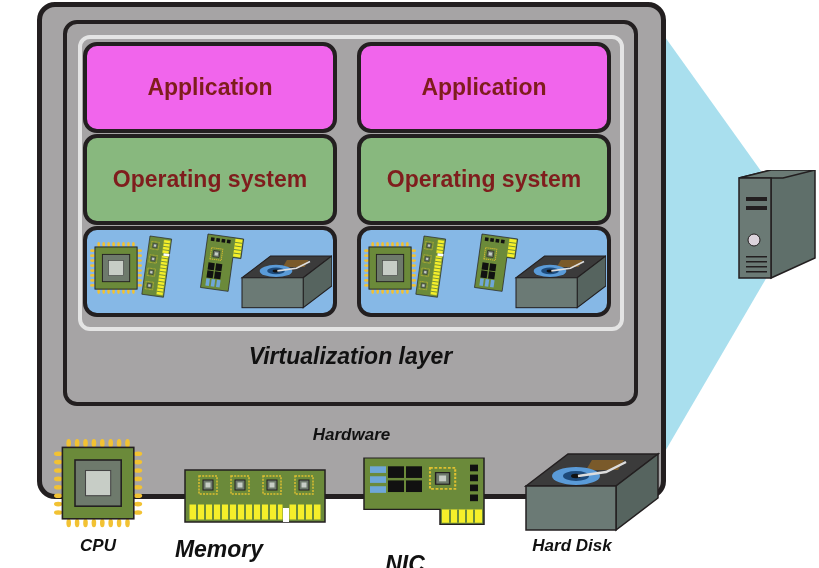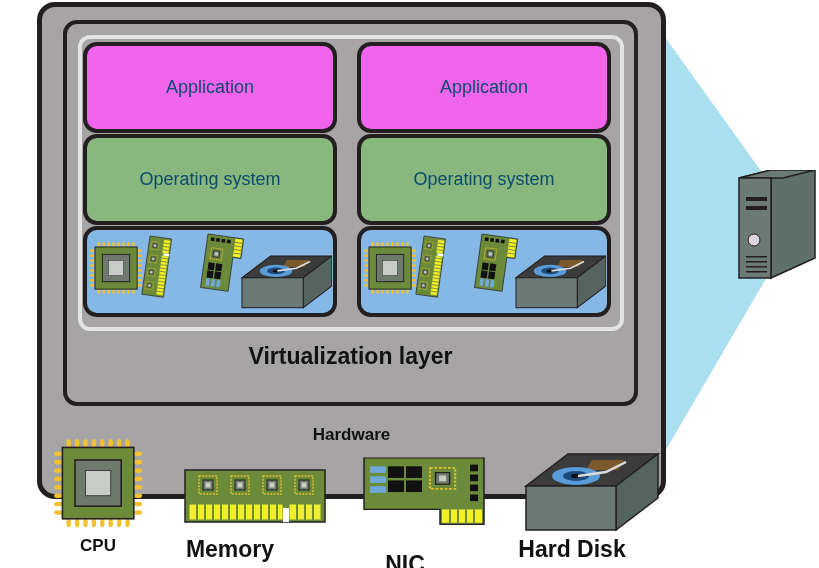--- a/index.html
+++ b/index.html
@@ -1,30 +1,30 @@
 <!DOCTYPE html>
 <html><head>
 <meta charset="utf-8">
 <style>
   html, body { margin: 0; padding: 0; background: #ffffff; }
   body { width: 819px; height: 568px; position: relative; overflow: hidden;
          font-family: "Liberation Sans", sans-serif; }
   .abs { position: absolute; }
   .lbl { position: absolute; font-weight: bold; color: #111; text-align: center;
-         font-family: "Liberation Sans", sans-serif; white-space: nowrap; }
+         font-family: "Liberation Sans", sans-serif; white-space: nowrap; font-style: italic; }
   #beam { position: absolute; left: 0; top: 0; }
   .host { position: absolute; left: 37px; top: 2px; width: 619px; height: 487px;
           background: #a6a4a5; border: 5px solid #231f20; border-radius: 18px; }
   .virt { position: absolute; left: 63px; top: 20px; width: 567px; height: 378px;
           background: #a6a4a5; border: 4px solid #231f20; border-radius: 14px; }
   .vmwrap { position: absolute; left: 78px; top: 35px; width: 538px; height: 288px;
             border: 4px solid #e4e4e4; border-radius: 12px; }
   .box { position: absolute; border: 4px solid #231f20; border-radius: 14px;
          box-sizing: border-box; display: flex; align-items: center; justify-content: center;
-         font-weight: normal; font-size: 18px; color: #0c4a6e; }
+         font-weight: bold; font-size: 23px; color: #7f1d1d; }
   .app { background: #f165ec; }
   .os  { background: #88b87e; }
   .hw  { background: #86b8e6; }
 </style>
 </head>
 <body>
 
 <svg id="beam" width="819" height="568">
   <polygon points="660,30 771,185 771,270 660,460" fill="#a9dfee"></polygon>
 </svg>
@@ -222,15 +222,15 @@
       <use href="#nic"></use>
     </g>
 </svg>
 <svg class="abs" style="left:524px;top:452px" width="136" height="80">
   <g transform="translate(2,2) scale(1.0)">
       <use href="#hdd"></use>
     </g>
 </svg>
 
 <div class="lbl" style="left:52px;width:92px;top:536px;font-size:17px">CPU</div>
-<div class="lbl" style="left:170px;width:120px;top:536px;font-size:23px">Memory</div>
+<div class="lbl" style="left:159px;width:120px;top:536px;font-size:23px">Memory</div>
 <div class="lbl" style="left:360px;width:90px;top:551px;font-size:23px">NIC</div>
-<div class="lbl" style="left:500px;width:144px;top:536px;font-size:23px">Hard Disk</div>
+<div class="lbl" style="left:500px;width:144px;top:536px;font-size:17px">Hard Disk</div>
 
 </body></html>

